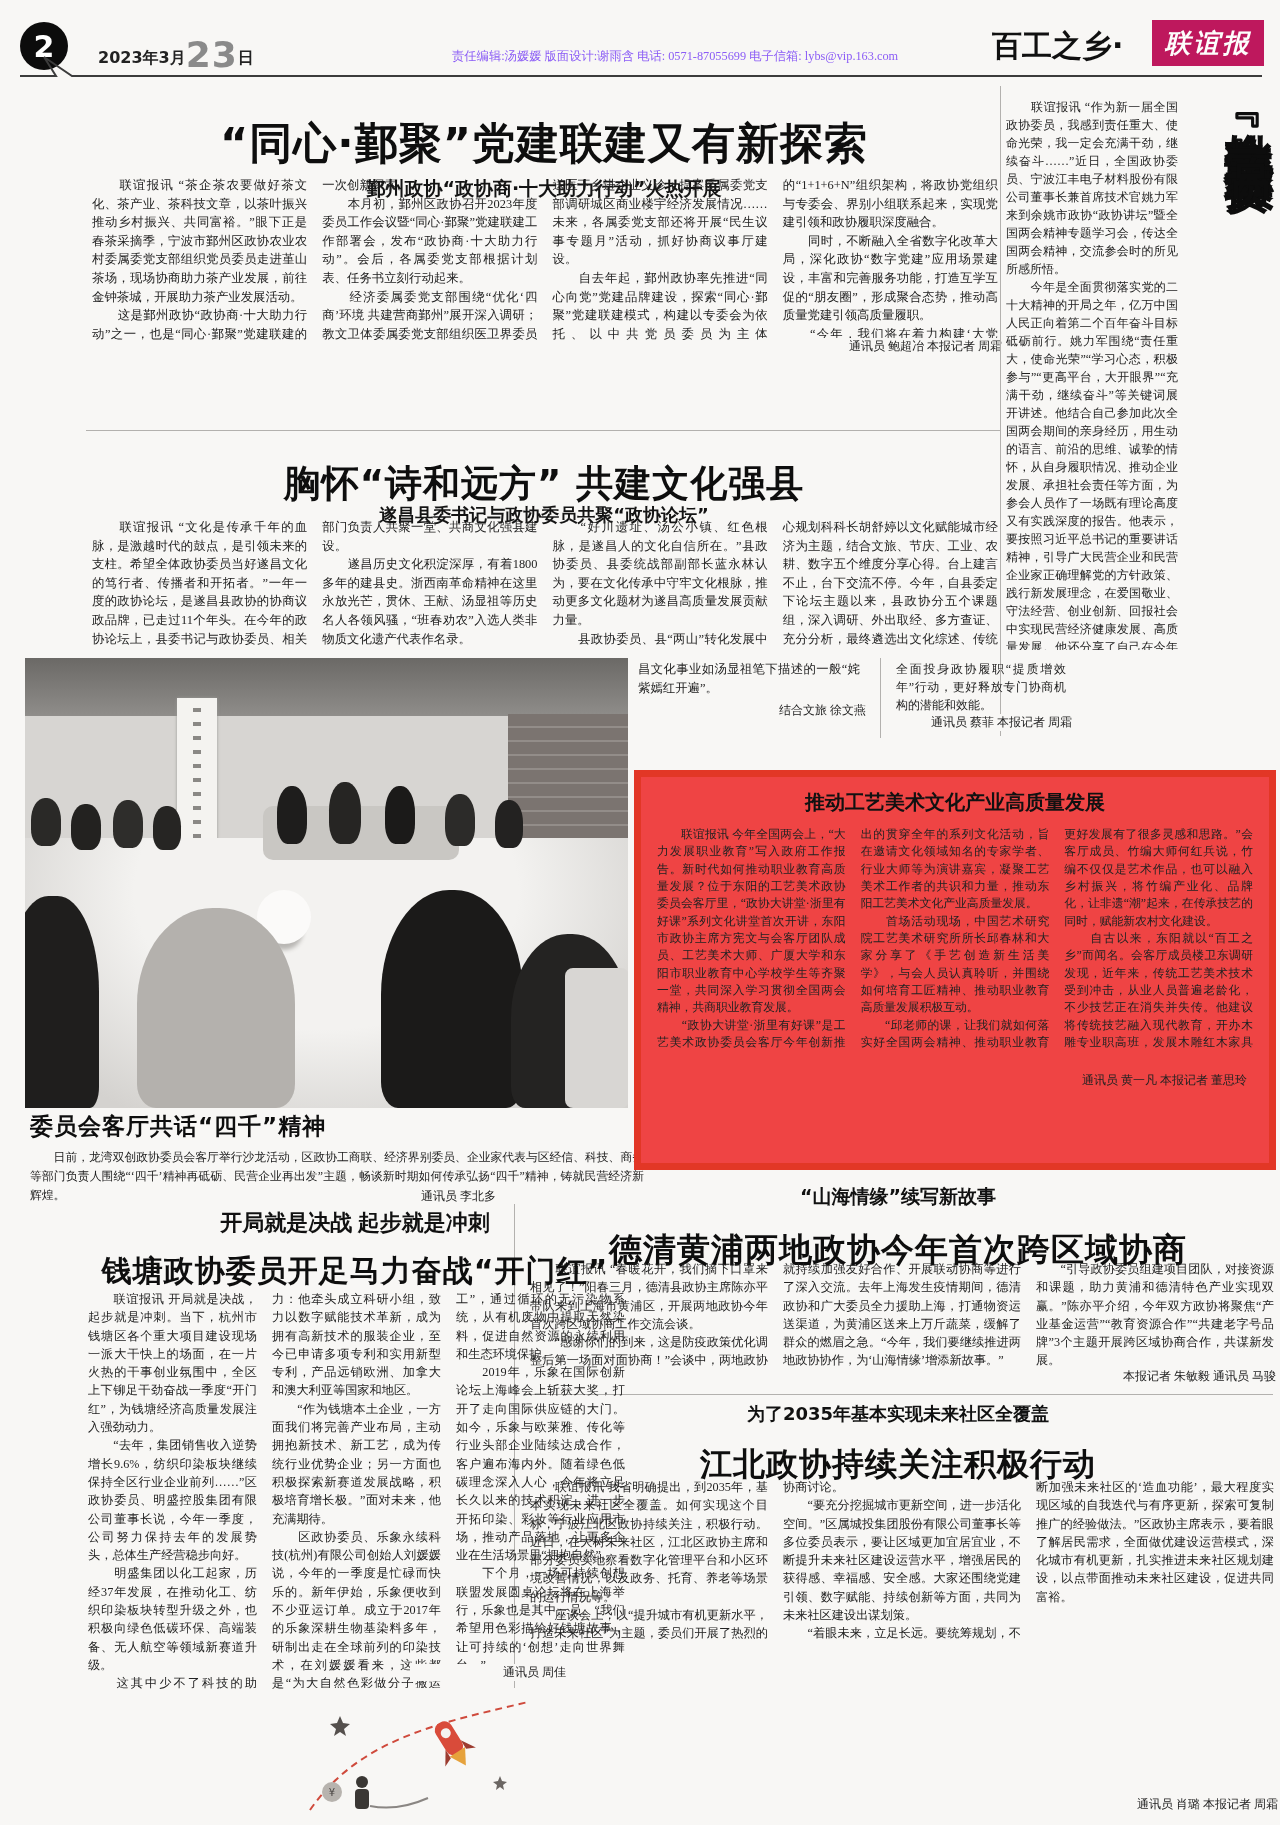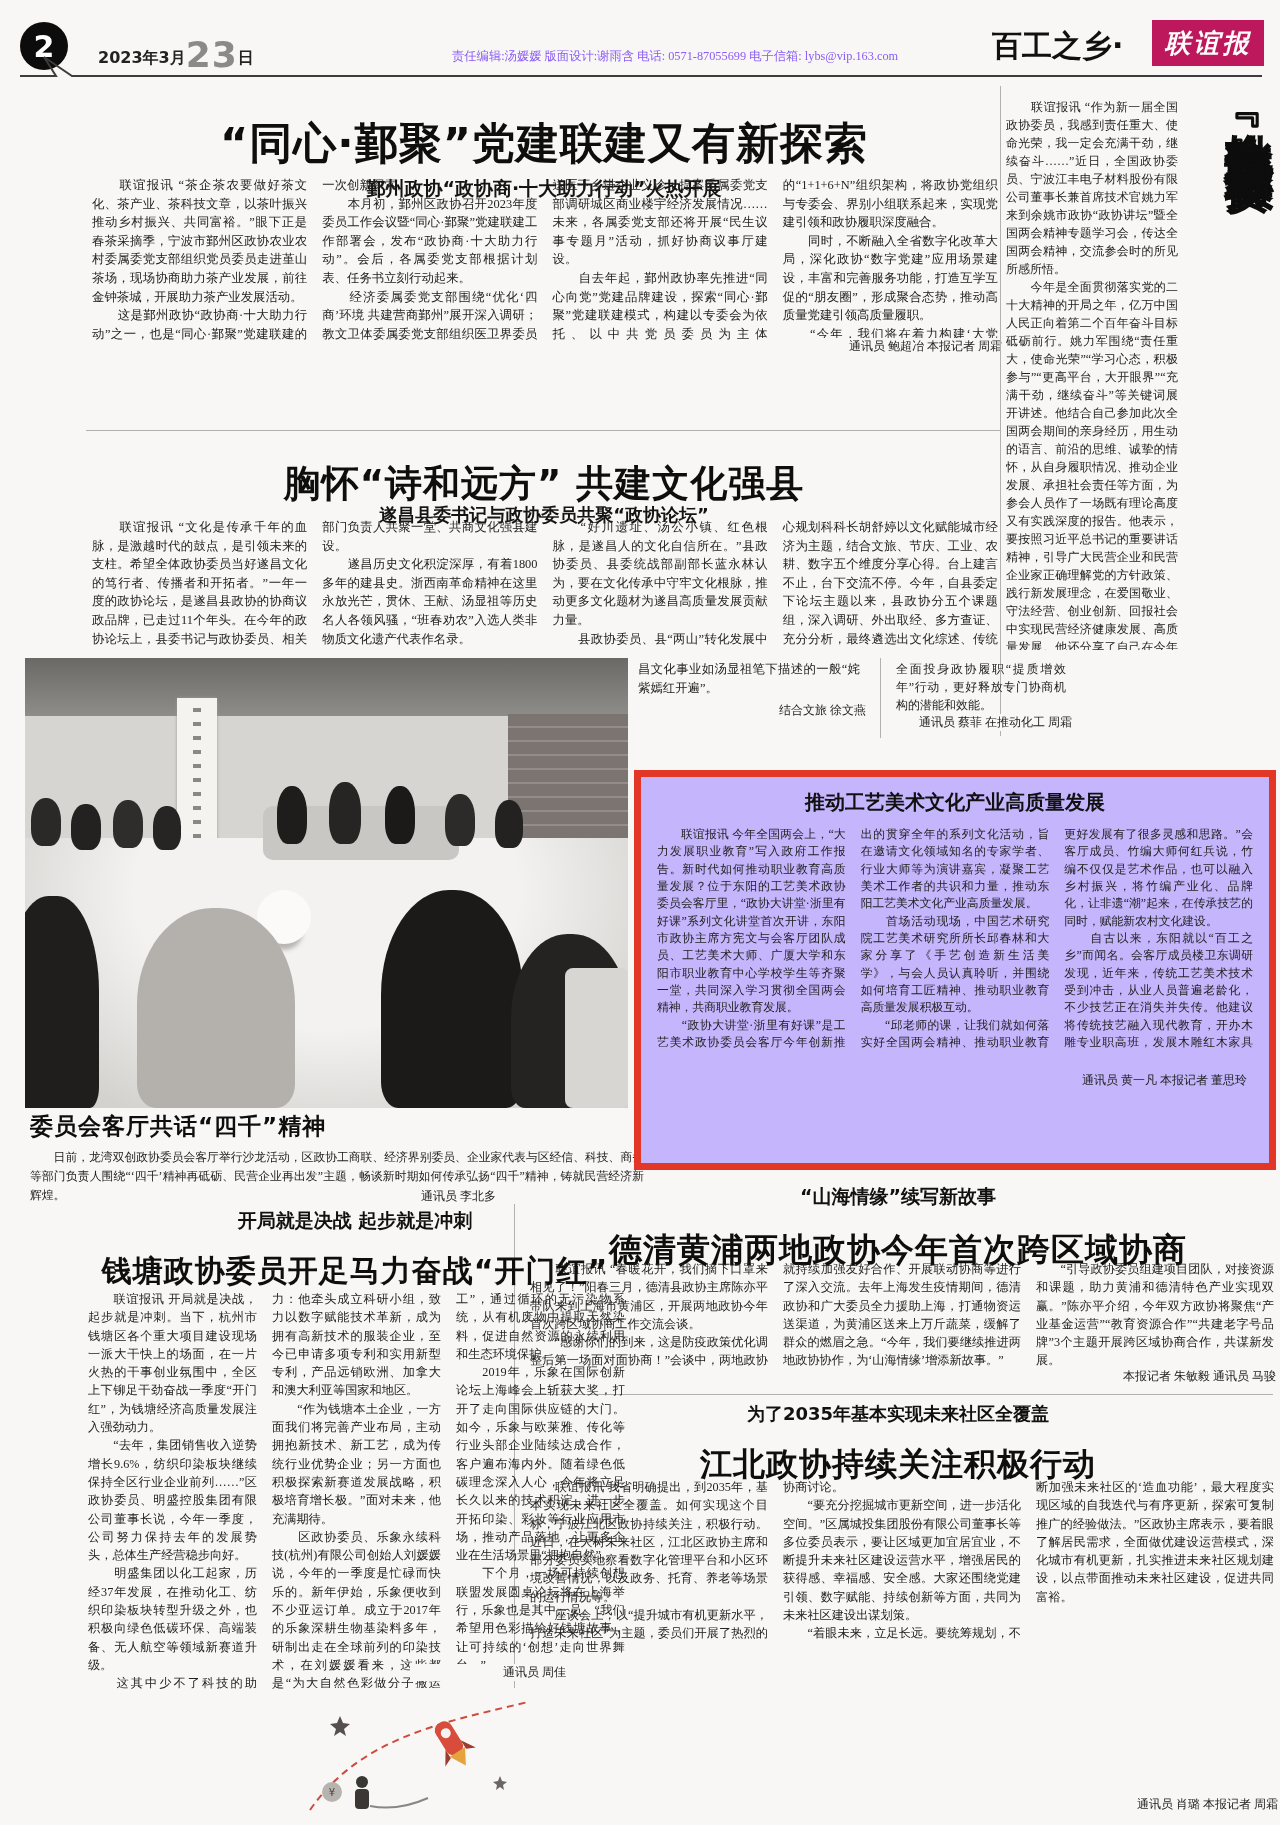--- a/index.html
+++ b/index.html
@@ -30,21 +30,21 @@
                  font-weight:900;font-size:30px;color:#101010;}
   .masthead{position:absolute;left:1152px;top:20px;width:112px;height:46px;background:#be185d;
             color:#fdfdfc;font-family:"DejaVu Serif",serif;font-weight:900;font-style:italic;
             font-size:26px;display:flex;align-items:center;justify-content:center;letter-spacing:3px;}
   
   .vheadline{position:absolute;left:1168px;top:94px;width:108px;height:664px;
              writing-mode:vertical-rl;font-family:"DejaVu Sans",sans-serif;font-weight:900;
              font-size:49px;line-height:1.1;color:#0d0d0d;letter-spacing:2px;overflow:hidden;}
   
   .redbox{position:absolute;left:634px;top:770px;width:628px;height:386px;
-          border:7px solid #e23726;background:#c4b5fd;}
+          border:7px solid #e23726;background:#ef4444;}
   .rb-kicker{margin-top:12px;font-size:20px;}
   .rb-headline{margin-top:4px;font-size:35px;}
   .rb-body{margin:10px 16px 0 16px;height:242px;column-count:3;font-size:11.8px;line-height:1.47;}
   .rb-byline{margin:4px 22px 12px 0;}
   
   .photo{position:absolute;left:25px;top:658px;width:603px;height:450px;overflow:hidden;
          background:radial-gradient(ellipse at 50% 62%,#f2f1ef 0%,#dddcd9 55%,#c7c5c2 100%);}
   .ph{position:absolute;}
   
   .illus{position:absolute;left:300px;top:1688px;width:240px;height:137px;background:#f8f7f5;}
@@ -78,21 +78,21 @@
 
   <div class="hline" style="left:86px;top:430px;width:914px;"></div>
   <div class="vline" style="left:1000px;top:86px;height:650px;"></div>
 
   <section>
     <div class="body-text abs" style="left:1006px;top:98px;width:172px;height:552px;font-size:12px;">　　联谊报讯 “作为新一届全国政协委员，我感到责任重大、使命光荣，我一定会充满干劲，继续奋斗……”近日，全国政协委员、宁波江丰电子材料股份有限公司董事长兼首席技术官姚力军来到余姚市政协“政协讲坛”暨全国两会精神专题学习会，传达全国两会精神，交流参会时的所见所感所悟。
 　　今年是全面贯彻落实党的二十大精神的开局之年，亿万中国人民正向着第二个百年奋斗目标砥砺前行。姚力军围绕“责任重大，使命光荣”“学习心态，积极参与”“更高平台，大开眼界”“充满干劲，继续奋斗”等关键词展开讲述。他结合自己参加此次全国两会期间的亲身经历，用生动的语言、前沿的思维、诚挚的情怀，从自身履职情况、推动企业发展、承担社会责任等方面，为参会人员作了一场既有理论高度又有实践深度的报告。他表示，要按照习近平总书记的重要讲话精神，引导广大民营企业和民营企业家正确理解党的方针政策、践行新发展理念，在爱国敬业、守法经营、创业创新、回报社会中实现民营经济健康发展、高质量发展。他还分享了自己在今年全国两会提交的关于“培养科创领军人才，弘扬企业家精神，强化企业创新主体地位”“加强海外高层次人才企业党建，推动党建和企业文化深度融合”等提案建议。
 　　市政协主席陈长锋表示，要深入学习宣传、深刻领会全国两会精神，推动两会精神“飞入寻常百姓家”，切实把社会各界的思想和行动统一到两会精神上来。要加强思想引领，广泛凝聚人心力量，不断擦亮“委员微协商”履职品牌，在坚持大团结大联合中展现委员担当。要积极担当作为，努力提升履职质效，将贯彻落</div>
     <div class="vheadline">余姚『政协讲坛』来了全国政协委员</div>
     <div class="body-text abs" style="left:896px;top:660px;width:170px;height:56px;font-size:12px;">全面投身政协履职“提质增效年”行动，更好释放专门协商机构的潜能和效能。</div>
-    <div class="byline abs" style="left:896px;top:714px;width:170px;">通讯员 蔡菲 在推动化工 周霜</div>
+    <div class="byline abs" style="left:896px;top:714px;width:170px;">通讯员 蔡菲 本报记者 周霜</div>
   </section>
 
   <section>
     <h1 class="headline abs" style="left:90px;top:438px;width:908px;font-size:37px;">胸怀“诗和远方” 共建文化强县</h1>
     <h2 class="subhead abs" style="left:90px;top:488px;width:908px;font-size:18px;">遂昌县委书记与政协委员共聚“政协论坛”</h2>
     <div class="body-text abs" style="left:92px;top:518px;width:906px;height:134px;column-count:4;">　　联谊报讯 “文化是传承千年的血脉，是激越时代的鼓点，是引领未来的支柱。希望全体政协委员当好遂昌文化的笃行者、传播者和开拓者。”一年一度的政协论坛，是遂昌县政协的协商议政品牌，已走过11个年头。在今年的政协论坛上，县委书记与政协委员、相关部门负责人共聚一堂、共商文化强县建设。
 　　遂昌历史文化积淀深厚，有着1800多年的建县史。浙西南革命精神在这里永放光芒，贯休、王献、汤显祖等历史名人各领风骚，“班春劝农”入选人类非物质文化遗产代表作名录。
 　　“好川遗址、汤公小镇、红色根脉，是遂昌人的文化自信所在。”县政协委员、县委统战部副部长蓝永林认为，要在文化传承中守牢文化根脉，推动更多文化题材为遂昌高质量发展贡献力量。
 　　县政协委员、县“两山”转化发展中心规划科科长胡舒婷以文化赋能城市经济为主题，结合文旅、节庆、工业、农耕、数字五个维度分享心得。台上建言不止，台下交流不停。今年，自县委定下论坛主题以来，县政协分五个课题组，深入调研、外出取经、多方查证、充分分析，最终遴选出文化综述、传统文化、文化事业、文化产业等课题深入交流。县政协主席表示，要不断提升文化站位，为加快建设文化强县贡献智慧和力量，让遂</div>
     <div class="body-text abs" style="left:638px;top:660px;width:222px;height:40px;">昌文化事业如汤显祖笔下描述的一般“姹紫嫣红开遍”。</div>
@@ -156,21 +156,21 @@
 　　“感谢你们的到来，这是防疫政策优化调整后第一场面对面协商！”会谈中，两地政协就持续加强友好合作、开展联动协商等进行了深入交流。去年上海发生疫情期间，德清政协和广大委员全力援助上海，打通物资运送渠道，为黄浦区送来上万斤蔬菜，缓解了群众的燃眉之急。“今年，我们要继续推进两地政协协作，为‘山海情缘’增添新故事。”
 　　“引导政协委员组建项目团队，对接资源和课题，助力黄浦和德清特色产业实现双赢。”陈亦平介绍，今年双方政协将聚焦“产业基金运营”“教育资源合作”“共建老字号品牌”3个主题开展跨区域协商合作，共谋新发展。
 　　据了解，德清县政协和上海黄浦区政协于2019年12月正式建立跨区域主题会商机制。</div>
     <div class="byline abs" style="left:1030px;top:1368px;width:240px;">本报记者 朱敏毅 通讯员 马骏</div>
   </section>
 
   <div class="hline" style="left:525px;top:1394px;width:748px;"></div>
   <div class="vline" style="left:514px;top:1204px;height:616px;"></div>
 
   <section>
-    <div class="kicker abs" style="left:85px;top:1208px;width:540px;font-size:19px;">开局就是决战 起步就是冲刺</div>
+    <div class="kicker abs" style="left:85px;top:1208px;width:540px;font-size:22px;font-family:Liberation Serif, serif;">开局就是决战 起步就是冲刺</div>
     <h1 class="headline abs" style="left:85px;top:1234px;width:540px;font-size:30px;">钱塘政协委员开足马力奋战“开门红”</h1>
     <div class="body-text abs" style="left:88px;top:1290px;width:537px;height:530px;column-count:3;font-size:12.2px;">　　联谊报讯 开局就是决战，起步就是冲刺。当下，杭州市钱塘区各个重大项目建设现场一派大干快上的场面，在一片火热的干事创业氛围中，全区上下铆足干劲奋战一季度“开门红”，为钱塘经济高质量发展注入强劲动力。
 　　“去年，集团销售收入逆势增长9.6%，纺织印染板块继续保持全区行业企业前列……”区政协委员、明盛控股集团有限公司董事长说，今年一季度，公司努力保持去年的发展势头，总体生产经营稳步向好。
 　　明盛集团以化工起家，历经37年发展，在推动化工、纺织印染板块转型升级之外，也积极向绿色低碳环保、高端装备、无人航空等领域新赛道升级。
 　　这其中少不了科技的助力：他牵头成立科研小组，致力以数字赋能技术革新，成为拥有高新技术的服装企业，至今已申请多项专利和实用新型专利，产品远销欧洲、加拿大和澳大利亚等国家和地区。
 　　“作为钱塘本土企业，一方面我们将完善产业布局，主动拥抱新技术、新工艺，成为传统行业优势企业；另一方面也积极探索新赛道发展战略，积极培育增长极。”面对未来，他充满期待。
 　　区政协委员、乐象永续科技(杭州)有限公司创始人刘媛媛说，今年的一季度是忙碌而快乐的。新年伊始，乐象便收到不少亚运订单。成立于2017年的乐象深耕生物基染料多年，研制出走在全球前列的印染技术，在刘媛媛看来，这些都是“为大自然色彩做分子搬运工”，通过循环的无污染物系统，从有机废物中提取天然染料，促进自然资源的永续利用和生态环境保护。
 　　2019年，乐象在国际创新论坛上海峰会上斩获大奖，打开了走向国际供应链的大门。如今，乐象与欧莱雅、传化等行业头部企业陆续达成合作，客户遍布海内外。随着绿色低碳理念深入人心，今年将立足长久以来的技术积淀，进一步开拓印染、彩妆等行业应用市场，推动产品落地，让更多企业在生活场景里“拥抱自然”。
 　　下个月，一场可持续创想联盟发展圆桌论坛将在上海举行，乐象也是其中一员。“我们希望用色彩描绘好钱塘故事，让可持续的‘创想’走向世界舞台。”</div>
     <div class="byline abs" style="left:410px;top:1664px;width:150px;">通讯员 周佳</div>

